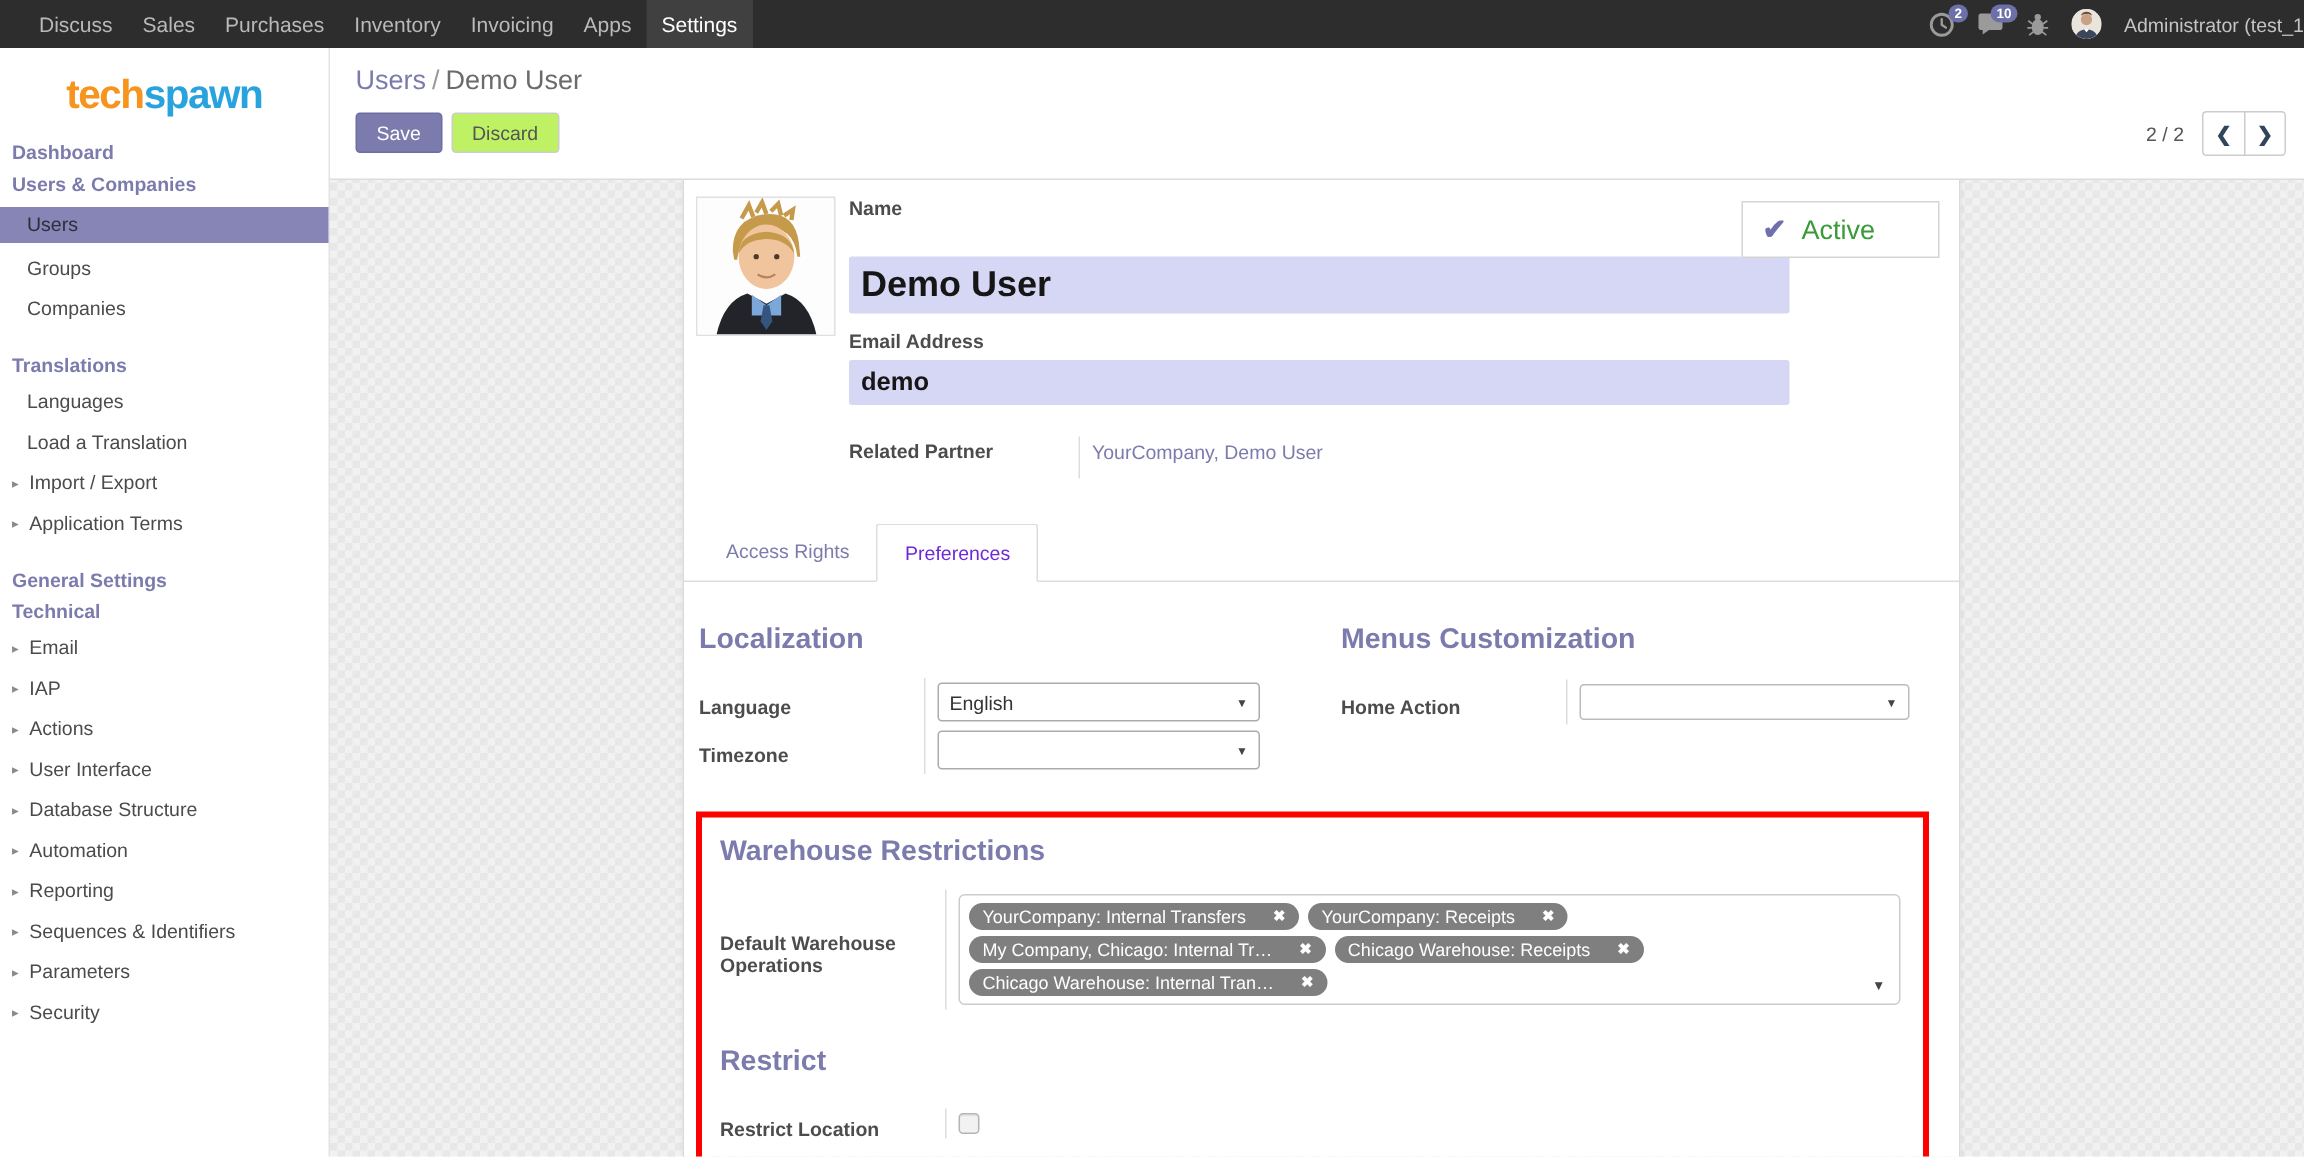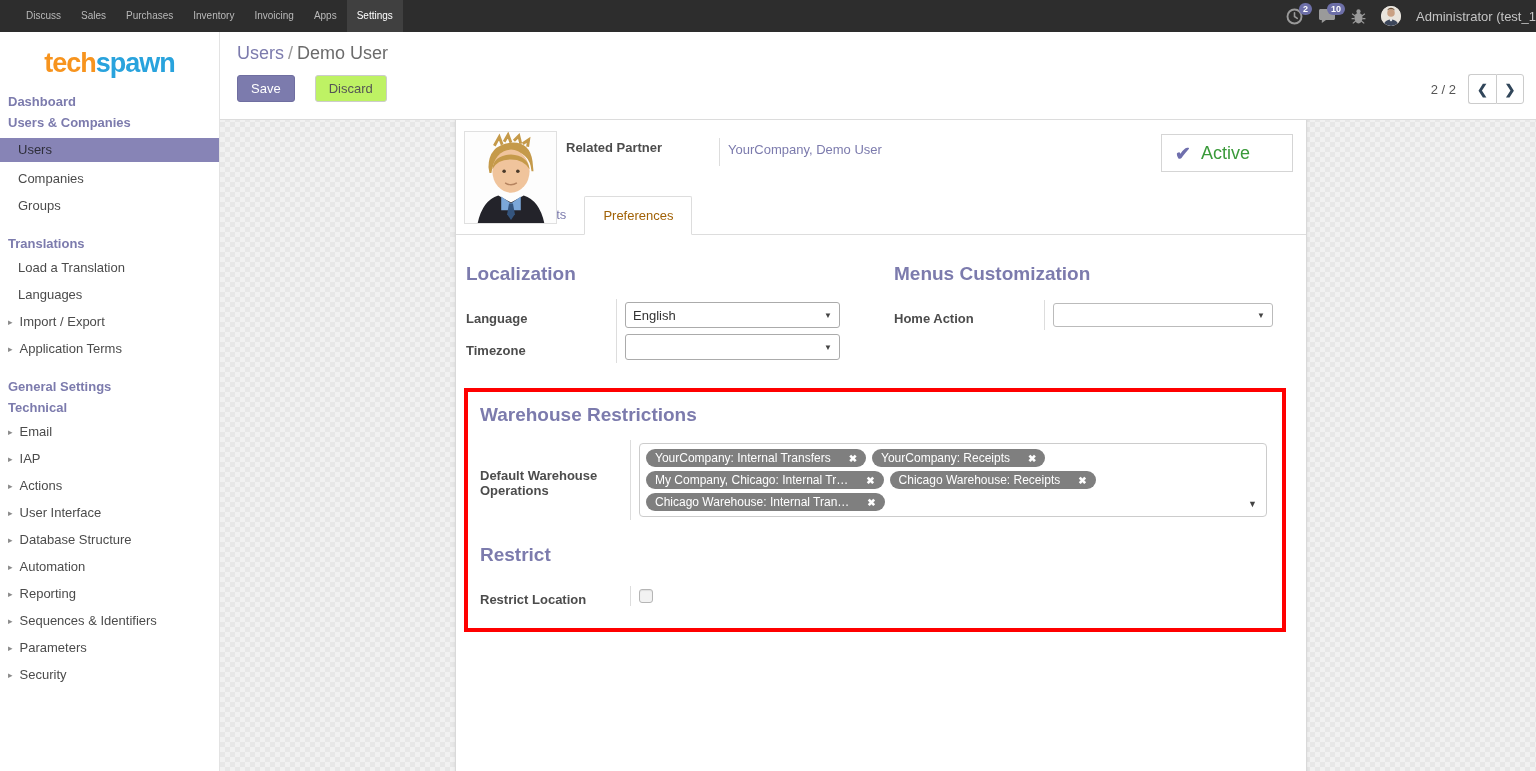--- a/index.html
+++ b/index.html
@@ -1,21 +1,21 @@
 <!DOCTYPE html>
 <html><head>
 <meta charset="utf-8">
 <style>
   * { margin:0; padding:0; box-sizing:border-box; }
   html,body { width:1536px; height:771px; overflow:hidden; font-family:"Liberation Sans", sans-serif; background:#fff; }
 
   
   .navbar { position:absolute; left:0; top:0; width:1536px; height:32px; background:#2d2d2d; display:flex; align-items:stretch; z-index:30; }
   .nav-left { display:flex; align-items:stretch; padding-left:16px; }
-  .nav-item { color:#b9b9b9; font-size:10px; line-height:32px; padding:0 10px; cursor:pointer; white-space:nowrap; }
+  .nav-item { color:#b9b9b9; font-size:14px; line-height:32px; padding:0 10px; cursor:pointer; white-space:nowrap; }
   .nav-item.active { background:#404040; color:#fff; }
   .nav-right { margin-left:auto; display:flex; align-items:center; gap:15px; overflow:hidden; flex-shrink:0; width:250px; }
   .icon-wrap { position:relative; display:inline-flex; }
   .nav-badge { position:absolute; top:-5px; right:-9px; background:#6d6fa8; color:#fff; font-size:9px; line-height:12px; padding:0 4px; border-radius:8px; font-weight:bold; }
   .nav-avatar { width:20px; height:20px; border-radius:50%; background:#e8e8e8; overflow:hidden; flex-shrink:0; }
   .nav-user { color:#c4c4c4; font-size:13px; white-space:nowrap; }
 
   
   .sidebar { position:absolute; left:0; top:32px; width:220px; bottom:0; background:#fff; border-right:1px solid #e3e3e3; z-index:20; }
   .logo { text-align:center; padding:16px 0 12px; font-size:27px; font-weight:bold; letter-spacing:-1px; }
@@ -28,21 +28,21 @@
   .sb-exp { color:#4b4b4b; padding:6px 8px 6px 8px; cursor:pointer; display:flex; align-items:center; }
   .sb-exp .arr { color:#8a8a8a; font-size:9px; margin-right:7px; }
   .gap-top { margin-top:14px; }
 
   
   .control-panel { position:absolute; left:220px; top:32px; right:0; height:88px; background:#fff; border-bottom:1px solid #dcdcdc; z-index:10; }
   .breadcrumb { position:absolute; left:17px; top:11px; font-size:18px; }
   .bc-link { color:#7c7bad; cursor:pointer; }
   .bc-sep { color:#999; padding:0 4px; }
   .bc-cur { color:#6b6b6b; }
-  .cp-buttons { position:absolute; left:17px; top:43px; display:flex; gap:20px; }
+  .cp-buttons { position:absolute; left:17px; top:43px; display:flex; gap:6px; }
   .btn { font-size:13px; padding:5px 13px; border-radius:3px; cursor:pointer; border:1px solid transparent; }
   .btn-save { background:#7c7bad; border-color:#6f6ea0; color:#fff; }
   .btn-discard { background:#bef264; border-color:#ccc; color:#555; }
   .pager { position:absolute; right:12px; top:42px; display:flex; align-items:center; gap:12px; }
   .pager-value { font-size:13px; color:#555; }
   .pager-btns { display:flex; }
   .pager-btn { width:28px; height:30px; background:#fff; border:1px solid #ccc; display:flex; align-items:center; justify-content:center; color:#31465a; font-size:13px; font-weight:bold; cursor:pointer; }
   .pager-btn.prev { border-radius:3px 0 0 3px; border-right:none; }
   .pager-btn.next { border-radius:0 3px 3px 0; }
 
@@ -68,21 +68,21 @@
   .email-input { width:627px; height:30px; background:#d6d6f5; border-radius:2px; font-size:17px; font-weight:bold; color:#161616; line-height:30px; padding-left:8px; cursor:text; }
   .partner-row { margin-left:110px; margin-top:21px; display:flex; align-items:stretch; width:627px; }
   .partner-label { width:153px; flex-shrink:0; padding-top:2px; }
   .partner-value-wrap { border-left:1px solid #ddd; padding:2px 0 8px 8px; flex:1; }
   .partner-link { color:#7c7bad; font-size:13px; cursor:pointer; }
 
   
   .tabs { display:flex; border-bottom:1px solid #ddd; margin-top:30px; padding-left:10px; }
   .tab { font-size:13px; padding:11px 18px; cursor:pointer; }
   .tab-inactive { color:#7c7bad; }
-  .tab-active { color:#a16207; background:#fff; border:1px solid #ddd; border-bottom:1px solid #fff; margin-bottom:-1px; border-radius:2px 2px 0 0; }
+  .tab-active { color:#6d28d9; background:#fff; border:1px solid #ddd; border-bottom:1px solid #fff; margin-bottom:-1px; border-radius:2px 2px 0 0; }
 
   .notebook { padding:28px 10px 0 10px; }
   .two-col { display:grid; grid-template-columns:1fr 1fr; column-gap:26px; }
   .section-title { font-size:19px; font-weight:bold; color:#7c7bad; margin-bottom:14px; }
   .field-row { display:flex; align-items:center; min-height:32px; }
   .field-label { width:150px; flex-shrink:0; font-size:13px; font-weight:bold; color:#4c4c4c; padding-top:6px; }
   .field-wrap { flex:1; border-left:1px solid #ddd; padding:3px 0 3px 8px; display:flex; align-items:center; }
   .o-select { width:215px; height:26px; border:1px solid #ababab; border-radius:3px; background:#fff; display:flex; align-items:center; justify-content:space-between; padding:0 7px; font-size:13px; color:#333; cursor:pointer; }
   .caret { font-size:8px; color:#444; }
   .combo { width:220px; height:24px; border:1px solid #bbb; border-radius:3px; background:#fff; display:flex; align-items:center; justify-content:flex-end; padding:0 7px; cursor:pointer; }
@@ -142,25 +142,25 @@
     <span class="nav-user">Administrator (test_11</span>
   </div>
 </header>
 
 <aside class="sidebar">
   <div class="logo"><span class="p1">tech</span><span class="p2">spawn</span></div>
   <nav class="sb-list">
     <div class="sb-header">Dashboard</div>
     <div class="sb-header">Users &amp; Companies</div>
     <div class="sb-selected">Users</div>
+    <div class="sb-item">Groups</div>
     <div class="sb-item">Companies</div>
-    <div class="sb-item">Groups</div>
     <div class="sb-header gap-top">Translations</div>
+    <div class="sb-item">Languages</div>
     <div class="sb-item">Load a Translation</div>
-    <div class="sb-item">Languages</div>
     <div class="sb-exp">
         <span class="arr">▸</span>
         <span>Import / Export</span>
       </div>
     <div class="sb-exp">
         <span class="arr">▸</span>
         <span>Application Terms</span>
       </div>
     <div class="sb-header gap-top">General Settings</div>
     <div class="sb-header">Technical</div>
@@ -245,20 +245,26 @@
         <path d="M37 66 L47 73 57 66 57 80 37 80 Z" fill="#7ba7d9"></path>
         <path d="M45 73 L49 73 51 84 47 90 43 84 Z" fill="#35557e"></path>
       </svg>
     </div>
 
     <div class="active-box">
       <span class="active-check">✔</span>
       <span class="active-label">Active</span>
     </div>
 
+    <div class="head-fields">
+      <div class="f-label name-label">Name</div>
+      <div class="name-input">Demo User</div>
+      <div class="f-label email-label">Email Address</div>
+      <div class="email-input">demo</div>
+    </div>
 
     <div class="partner-row">
       <div class="f-label partner-label">Related Partner</div>
       <div class="partner-value-wrap">
         <span class="partner-link">YourCompany, Demo User</span>
       </div>
     </div>
 
     <div class="tabs">
       <div class="tab tab-inactive">Access Rights</div>

